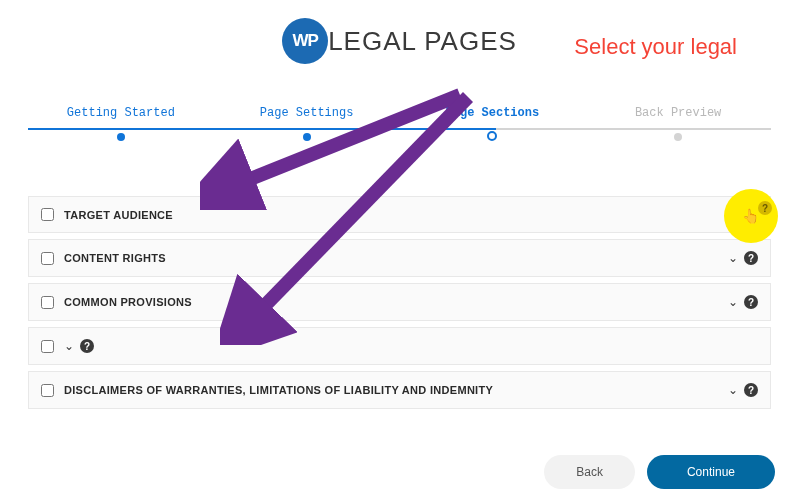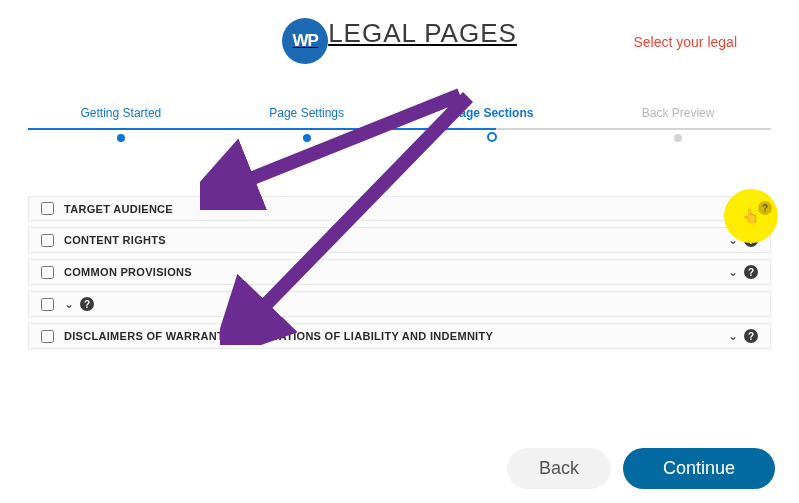--- a/index.html
+++ b/index.html
@@ -6,25 +6,24 @@
     body {
       font-family: -apple-system, BlinkMacSystemFont, "Segoe UI", Arial, sans-serif;
       background: #fff;
       width: 799px;
       height: 503px;
       position: relative;
       overflow: hidden;
     }
     .header {
       display: flex;
-      align-items: flex-start;
+      align-items: center;
       justify-content: center;
       padding: 18px 0 6px;
       gap: 0;
-      text-decoration: underline;
     }
     .logo-badge {
       width: 46px;
       height: 46px;
       background: #1c6ab3;
       border-radius: 50%;
       display: flex;
       align-items: center;
       justify-content: center;
       color: #fff;
@@ -37,21 +36,21 @@
       font-weight: 400;
       letter-spacing: 1px;
       color: #3a3a3a;
       font-family: Arial, sans-serif;
     }
     .annotation {
       position: absolute;
       right: 62px;
       top: 34px;
       color: #f44336;
-      font-size: 14px;
+      font-size: 22px;
       text-align: center;
       line-height: 1.2;
       font-family: -apple-system, sans-serif;
     }
     .stepper {
       position: relative;
       margin: 36px 28px 0;
     }
     .stepper-line {
       position: absolute;
@@ -66,20 +65,21 @@
       top: 22px;
       left: 0;
       width: 63%;
       height: 2px;
       background: #1074d8;
     }
     .steps {
       display: flex;
       justify-content: center;
       position: relative;
+      font-family: Liberation Mono, monospace;
     }
     .step {
       text-align: center;
       flex: 1;
       position: relative;
     }
     .step-label {
       font-size: 12px;
       color: #1074d8;
       display: block;
@@ -101,21 +101,21 @@
       background: #fff;
       border: 2px solid #1074d8;
     }
     .step.inactive .step-dot { background: #d4d4d4; }
     .sections {
       margin: 50px 28px 0;
     }
     .section-row {
       display: flex;
       align-items: center;
-      padding: 5px 12px;
+      padding: 11px 12px;
       border: 1px solid #e8e8e8;
       background: #fafafa;
       margin-bottom: 6px;
       cursor: pointer;
       position: relative;
     }
     .section-row input[type="checkbox"] {
       width: 13px;
       height: 13px;
       margin-right: 10px;
@@ -184,21 +184,21 @@
       position: absolute;
       bottom: 14px;
       right: 24px;
       display: flex;
       gap: 12px;
     }
     .btn {
       padding: 10px 32px;
       border-radius: 22px;
       border: none;
-      font-size: 18px;
+      font-size: 12px;
       cursor: pointer;
     }
     .btn-back {
       background: #f2f2f2;
       color: #555;
     }
     .btn-continue {
       background: #0369a1;
       color: #fff;
       padding: 10px 40px;

